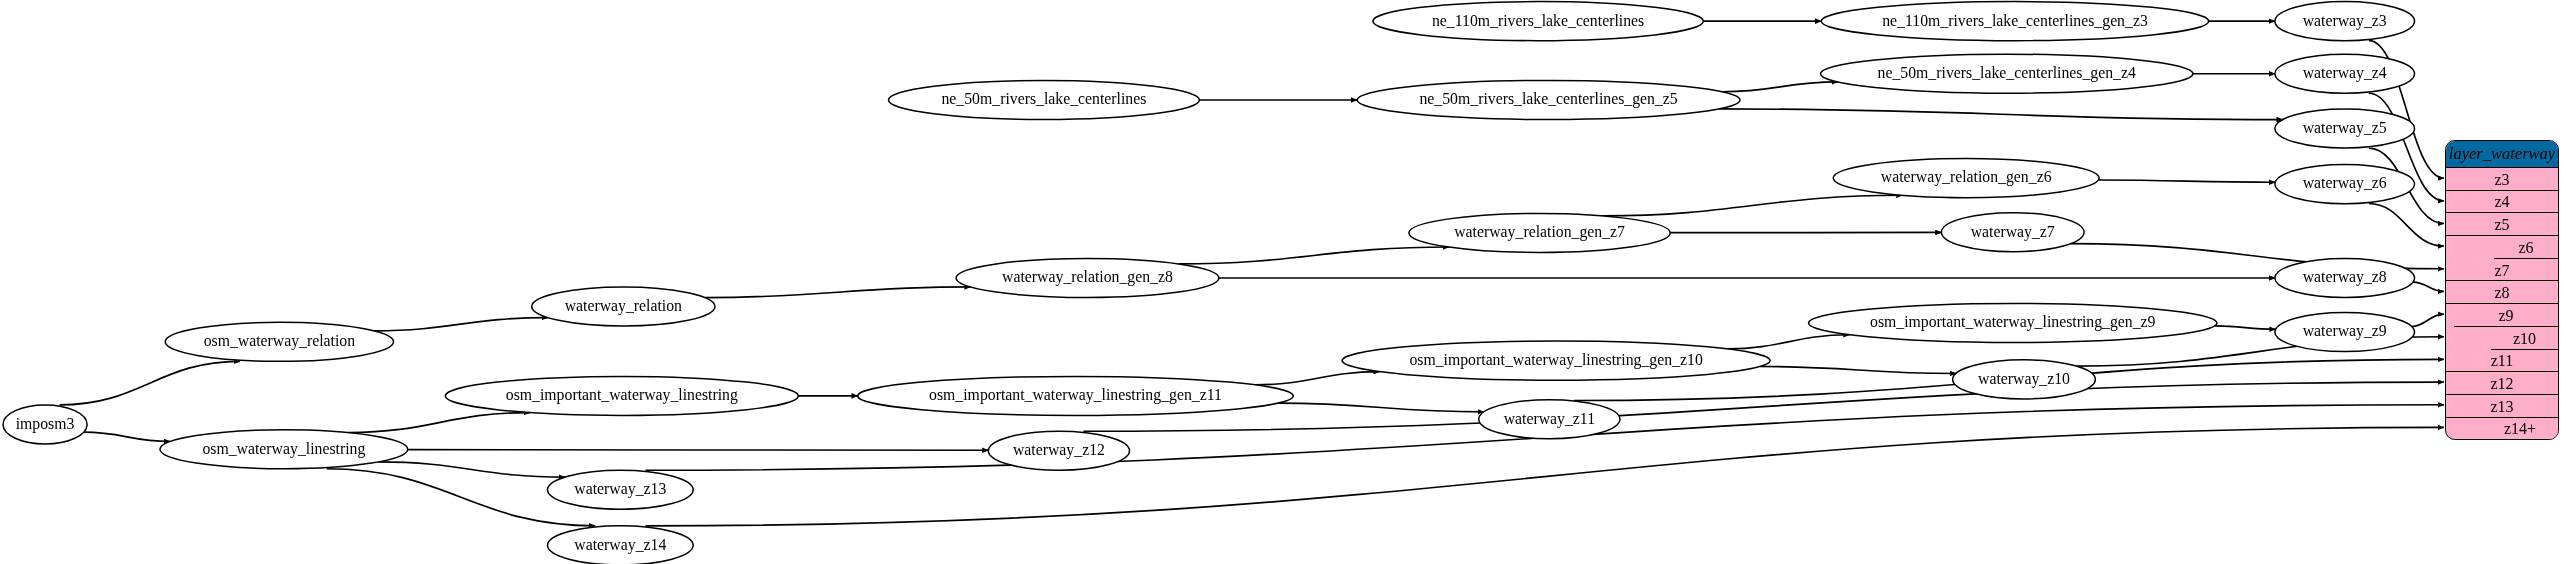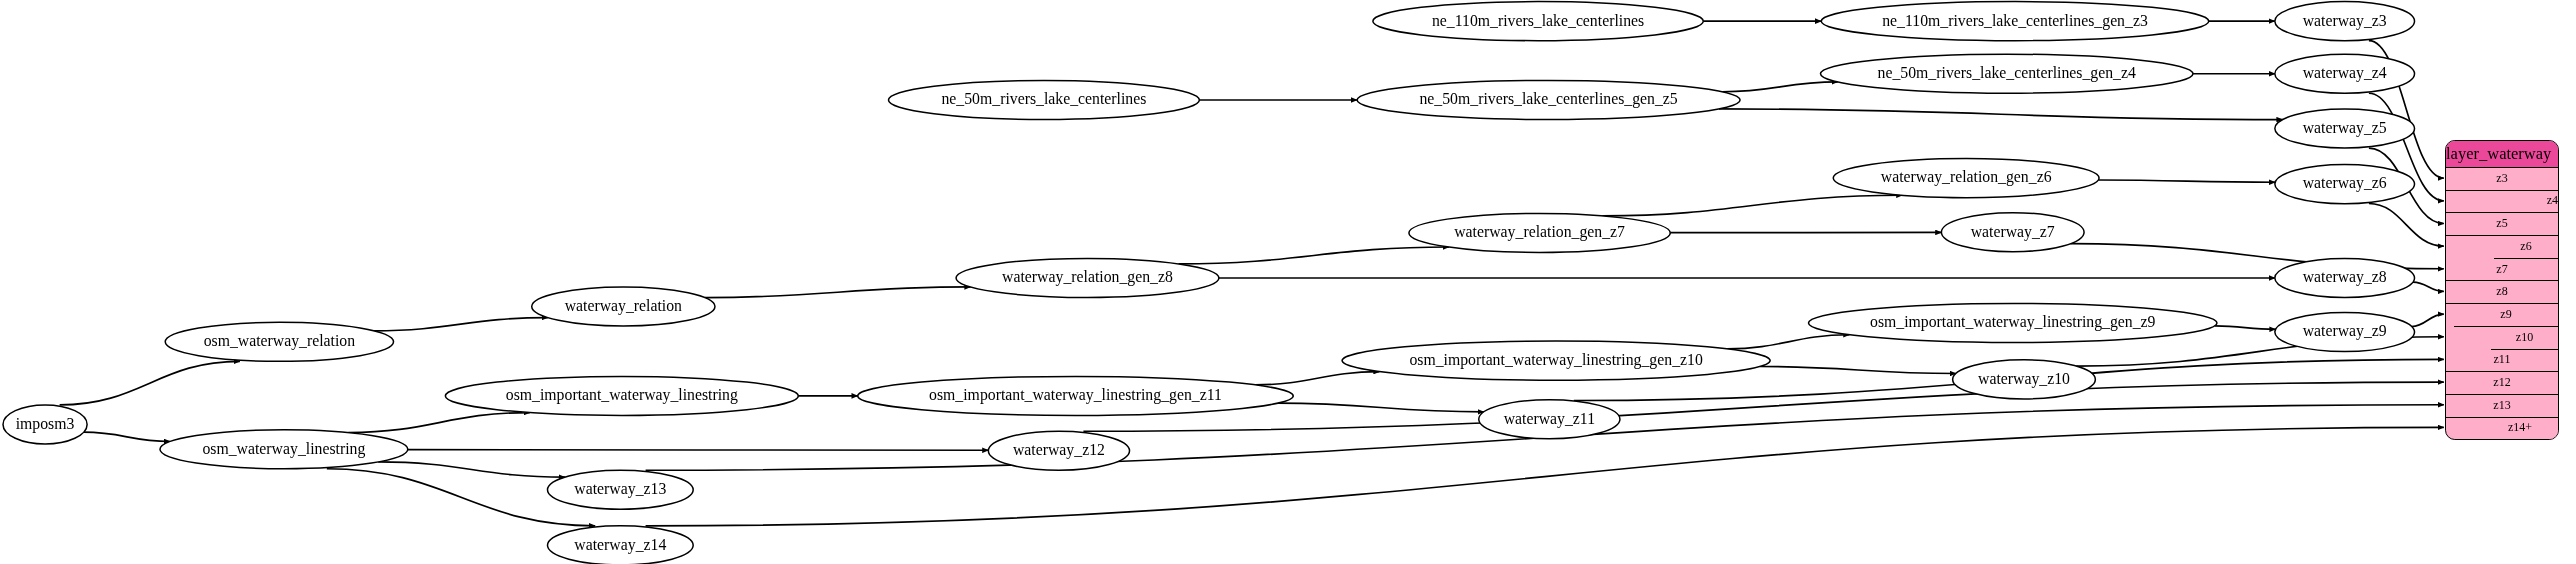--- a/index.html
+++ b/index.html
@@ -43,30 +43,32 @@
     position: absolute;
     border: 1.5px solid #000000;
     border-radius: 9.8px;
     background: #ffaec9;
     overflow: hidden;
     box-sizing: border-box;
   }
   .table-header {
     font-family: "Liberation Serif", "DejaVu Serif", serif;
     font-size: 16.5px;
+    text-align: center;
     color: #000000;
-    background: #ec4899;
+    background: #0369a1;
     border-bottom: 1.5px solid #000000;
     box-sizing: border-box;
     line-height: 1;
     padding: 4.5px 0 5.3px 0;
+    font-style: italic;
   }
   .table-row {
     font-family: "Liberation Serif", "DejaVu Serif", serif;
-    font-size: 12px;
+    font-size: 16px;
     text-align: center;
     color: #000000;
     background: #ffaec9;
     border-bottom: 1.5px solid #000000;
     box-sizing: border-box;
     line-height: 1;
     padding: 3.8px 0 4.5px 0;
   }
   .table-row.last {
     border-bottom: none;
@@ -235,21 +237,21 @@
           <ellipse class="node-ellipse" cx="3122" cy="442" rx="93" ry="26"></ellipse>
           <text class="node-label" x="3122" y="443">waterway_z9</text>
         </g>
       </g>
   </svg>
 
   <div class="table-box" id="layer-table" style="left: 2445px; top: 140px; width: 114px; height: 300px;">
     <div class="table-header" style="height: 27px;">layer_waterway</div>
     <div id="table-rows">
         <div class="table-row" style="height: 22.7px;">z3</div>
-        <div class="table-row" style="height: 22.7px; text-align: right;">z4</div>
+        <div class="table-row" style="height: 22.7px;">z4</div>
         <div class="table-row" style="height: 22.7px; text-align: center;">z5</div>
         <div class="table-row" style="height: 22.7px; margin-left: 48px;">z6</div>
         <div class="table-row" style="height: 22.7px;">z7</div>
         <div class="table-row" style="height: 22.7px;">z8</div>
         <div class="table-row" style="height: 22.7px; margin-left: 8px;">z9</div>
         <div class="table-row" style="height: 22.7px; margin-left: 45px;">z10</div>
         <div class="table-row" style="height: 22.7px;">z11</div>
         <div class="table-row" style="height: 22.7px;">z12</div>
         <div class="table-row" style="height: 22.7px;">z13</div>
         <div class="table-row last" style="height: 22.7px;">z14+</div>

